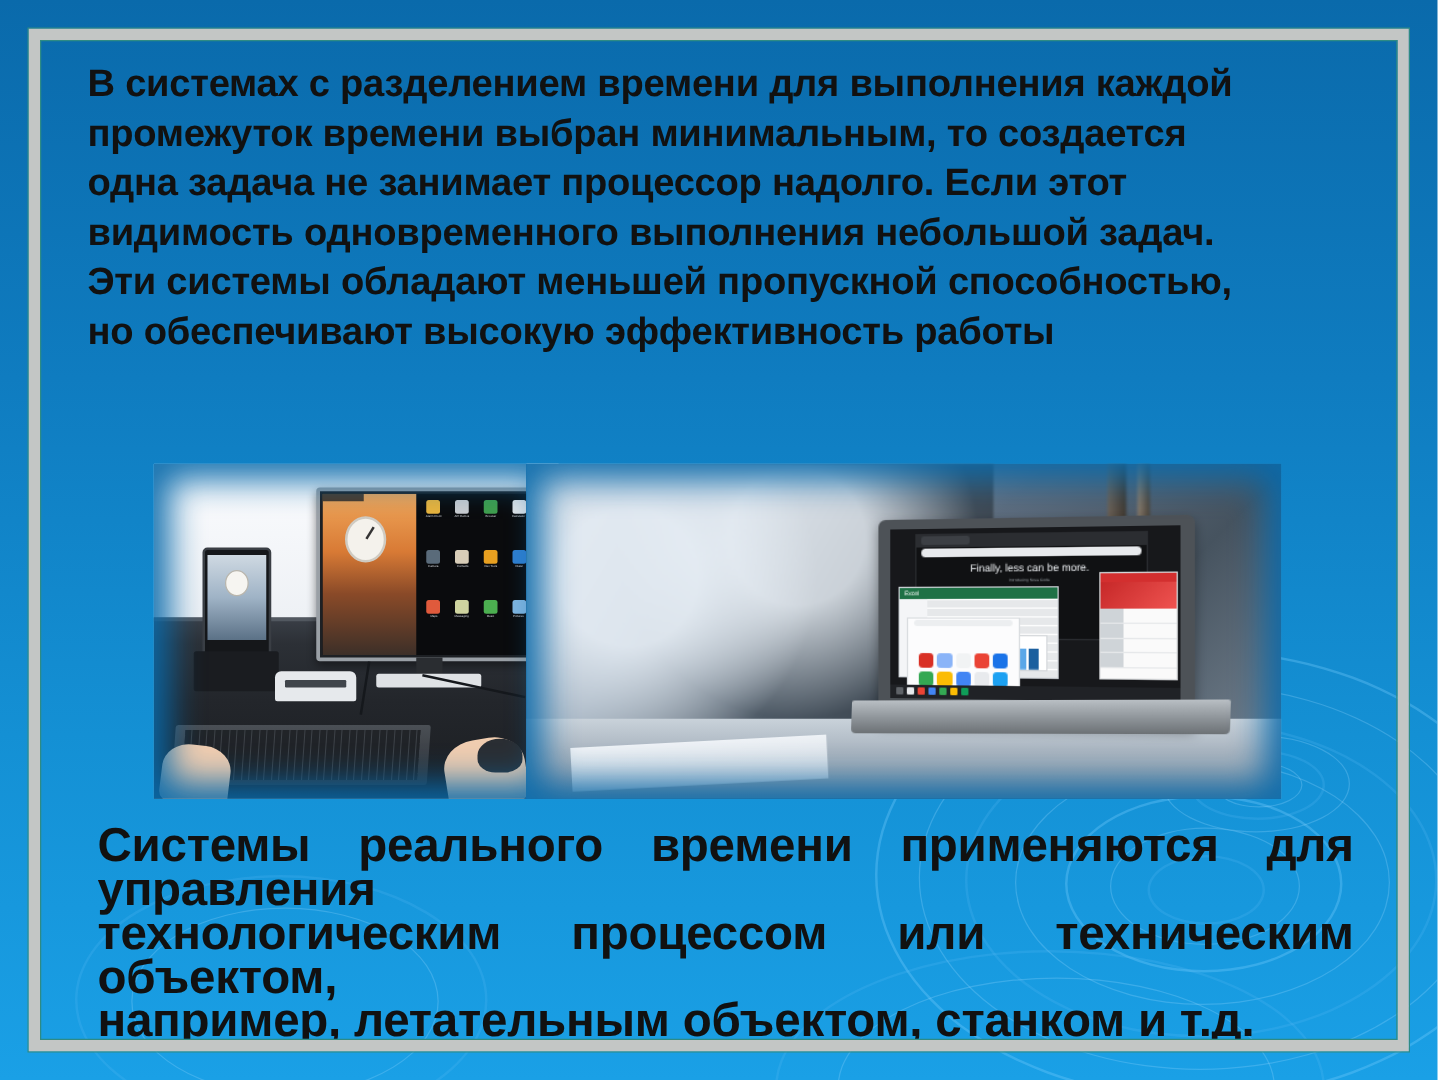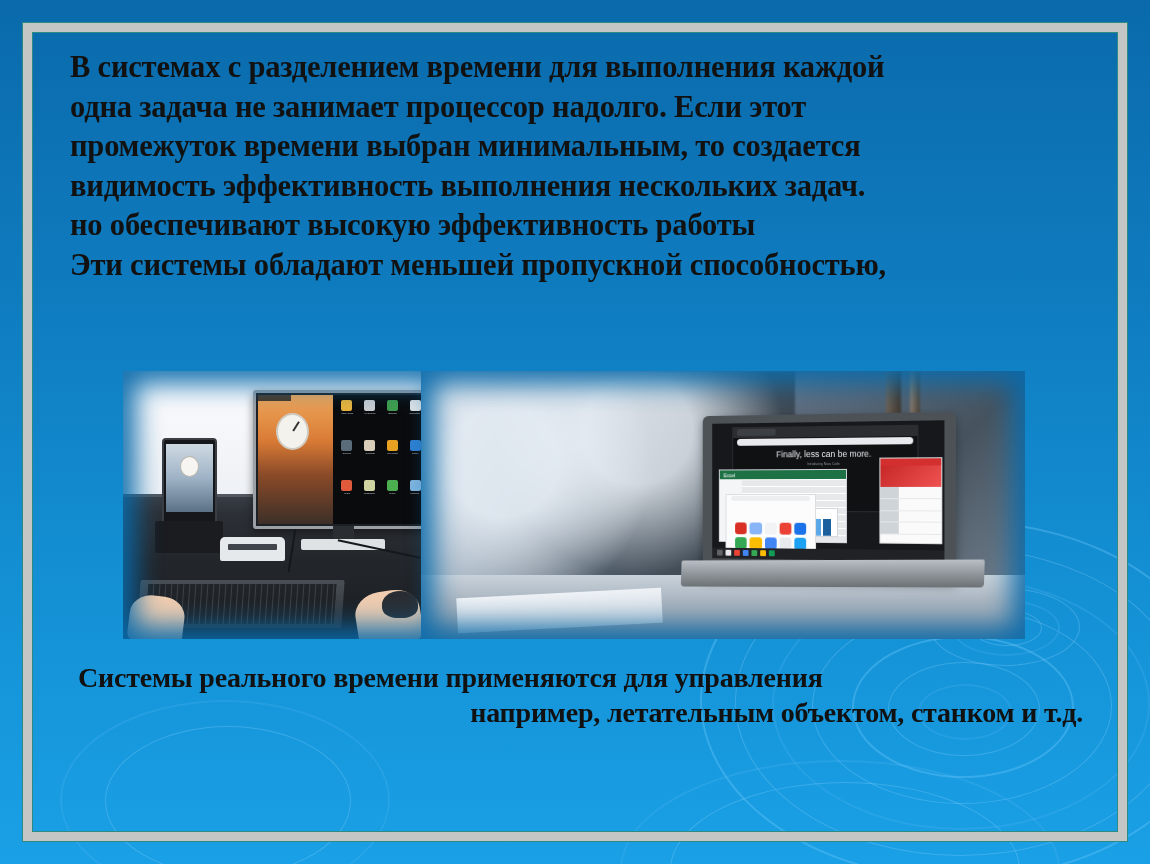--- a/index.html
+++ b/index.html
@@ -57,25 +57,25 @@
     font-size:30.5px;
     line-height:39.5px;
     text-align:justify;
   }
   #intro-paragraph .lastline{ text-align:left; }
 
   #realtime-paragraph{
     left:45px;
     top:627px;
     width:1005px;
-    font-size:28px;
+    font-size:38px;
     line-height:35px;
     text-align:justify;
   }
-  #realtime-paragraph .lastline{ text-align:right; }
+  #realtime-paragraph .lastline{ text-align:left; }
 
   
   .photo{
     position:absolute;
     overflow:hidden;
     z-index:5;
   }
   .photo .glow{
     position:absolute; inset:0;
     box-shadow: inset 0 0 26px 13px rgba(10,106,171,0.95);
@@ -218,21 +218,21 @@
   .wnews .nbar{ height:8%; background:#d32f2f; }
   .wnews .nhead{ height:26%; background:linear-gradient(135deg,#c62828,#ef5350); }
   .wnews .nitem{ height:14%; border-bottom:1px solid #e6e8ea;
      background:linear-gradient(90deg,#cfd4d8 0 30%, #fafafa 30%); }
 
   .shelf{ position:absolute; left:0; right:0; bottom:0; height:8%;
      background:#202226; display:flex; align-items:center; gap:3px; padding:0 5px;}
   .shelf .si{ width:6px; height:6px; border-radius:1px; }
 
   
-  .l{ display:block;font-family:Liberation Serif, serif; }
+  .l{ display:block; }
 </style>
 </head>
 <body>
 
 <div class="ripples">
   <div class="ring" style="left:700px;top:520px;width:520px;height:360px;"></div>
   <div class="ring thin" style="left:735px;top:548px;width:450px;height:308px;"></div>
   <div class="ring soft" style="left:772px;top:578px;width:378px;height:252px;"></div>
   <div class="ring thin" style="left:812px;top:608px;width:300px;height:196px;"></div>
   <div class="ring" style="left:852px;top:636px;width:222px;height:142px;"></div>
@@ -251,25 +251,25 @@
 
 <div class="frame-outer">
   <div class="frame-gray"></div>
   <div class="frame-inner-line"></div>
 </div>
 
 <div class="content">
 
   <div class="para" id="intro-paragraph">
     <p class="l">В системах с разделением времени для выполнения каждой</p>
+    <p class="l">промежуток времени выбран минимальным, то создается</p>
     <p class="l">одна задача не занимает процессор надолго. Если этот</p>
-    <p class="l">промежуток времени выбран минимальным, то создается</p>
-    <p class="l">видимость эффективность выполнения нескольких задач.</p>
+    <p class="l">видимость одновременного выполнения небольшой задач.</p>
+    <p class="l">Эти системы обладают меньшей пропускной способностью,</p>
     <p class="l">но обеспечивают высокую эффективность работы</p>
-    <p class="l">Эти системы обладают меньшей пропускной способностью,</p>
   </div>
 
   <div class="photo" id="photo-android-desktop">
     <div class="inner">
       <div class="scene-a">
         <div class="wall"></div>
         <div class="desk"></div>
         <div class="desk-edge"></div>
 
         <div class="phone">
@@ -428,16 +428,17 @@
           </div>
           <div class="base"></div>
         </div>
       </div>
     </div>
     <div class="glow"></div>
   </div>
 
   <div class="para" id="realtime-paragraph">
     <p class="l">Системы реального времени применяются  для управления</p>
+    <p class="l">технологическим процессом или техническим объектом,</p>
     <p class="l lastline">например, летательным объектом, станком и т.д.</p>
   </div>
 
 </div>
 
 </body></html>

